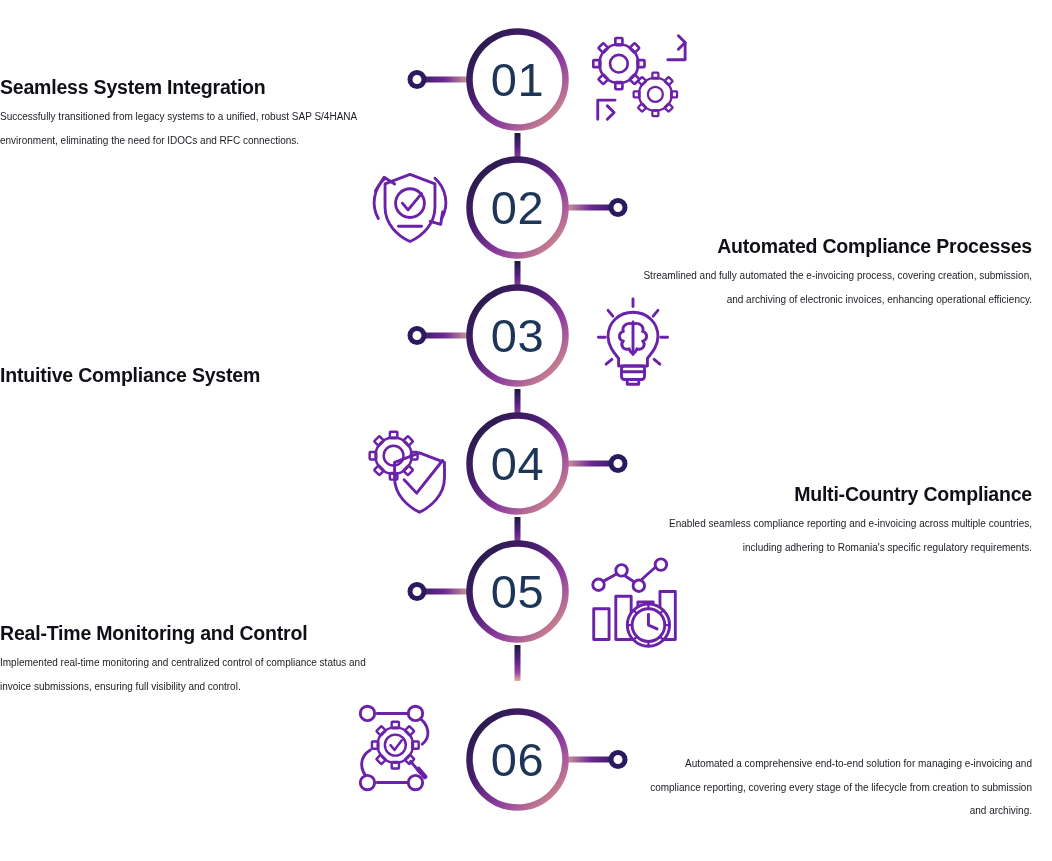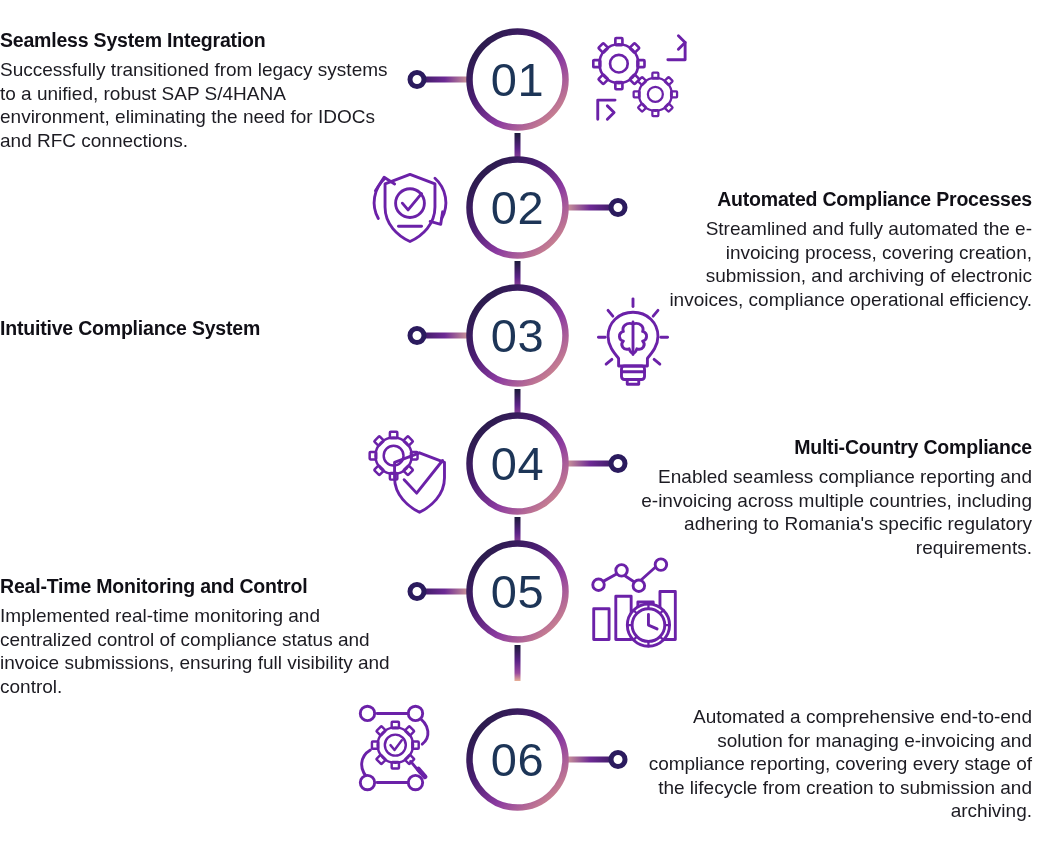--- a/index.html
+++ b/index.html
@@ -28,40 +28,41 @@
     left: 0; top: 0;
     width: 1052px;
     height: 861px;
     pointer-events: none;
   }
 
   
   .text-block {
     position: absolute;
     width: 395px;
+    margin-top: 47px;
   }
   .text-block.left  { left: 0px;  text-align: left;  }
   .text-block.right { left: 637px; text-align: right; }
 
   .step-title {
     font-family: "Liberation Sans", sans-serif;
     font-weight: bold;
     font-size: 19.5px;
     line-height: 25px;
     letter-spacing: -0.2px;
     color: #100f16;
     margin: 0 0 5px 0;
     white-space: nowrap;
   }
   .text-block.right .step-title { text-align: right; }
 
   .step-desc {
     font-family: "Liberation Sans", sans-serif;
     font-weight: normal;
-    font-size: 19px;
+    font-size: 10px;
     line-height: 23.5px;
     color: #1c1b22;
     margin: 0;
   }
 
   
   .step-icon {
     position: absolute;
     width: 96px;
     height: 96px;
@@ -309,21 +310,21 @@
     </svg>
   </div>
 
   <div class="text-block left" style="top:28px;">
     <p class="step-title">Seamless System Integration</p>
     <p class="step-desc">Successfully transitioned from legacy systems to a unified, robust SAP S/4HANA environment, eliminating the need for IDOCs and RFC connections.</p>
   </div>
 
   <div class="text-block right" style="top:187px;">
     <p class="step-title">Automated Compliance Processes</p>
-    <p class="step-desc">Streamlined and fully automated the e-invoicing process, covering creation, submission, and archiving of electronic invoices, compliance operational efficiency.</p>
+    <p class="step-desc">Streamlined and fully automated the e-invoicing process, covering creation, submission, and archiving of electronic invoices, enhancing operational efficiency.</p>
   </div>
 
   <div class="text-block left" style="top:316px;">
     <p class="step-title">Intuitive Compliance System</p>
   </div>
 
   <div class="text-block left" style="top:574px;">
     <p class="step-title">Real-Time Monitoring and Control</p>
     <p class="step-desc">Implemented real-time monitoring and centralized control of compliance status and invoice submissions, ensuring full visibility and control.</p>
   </div>

